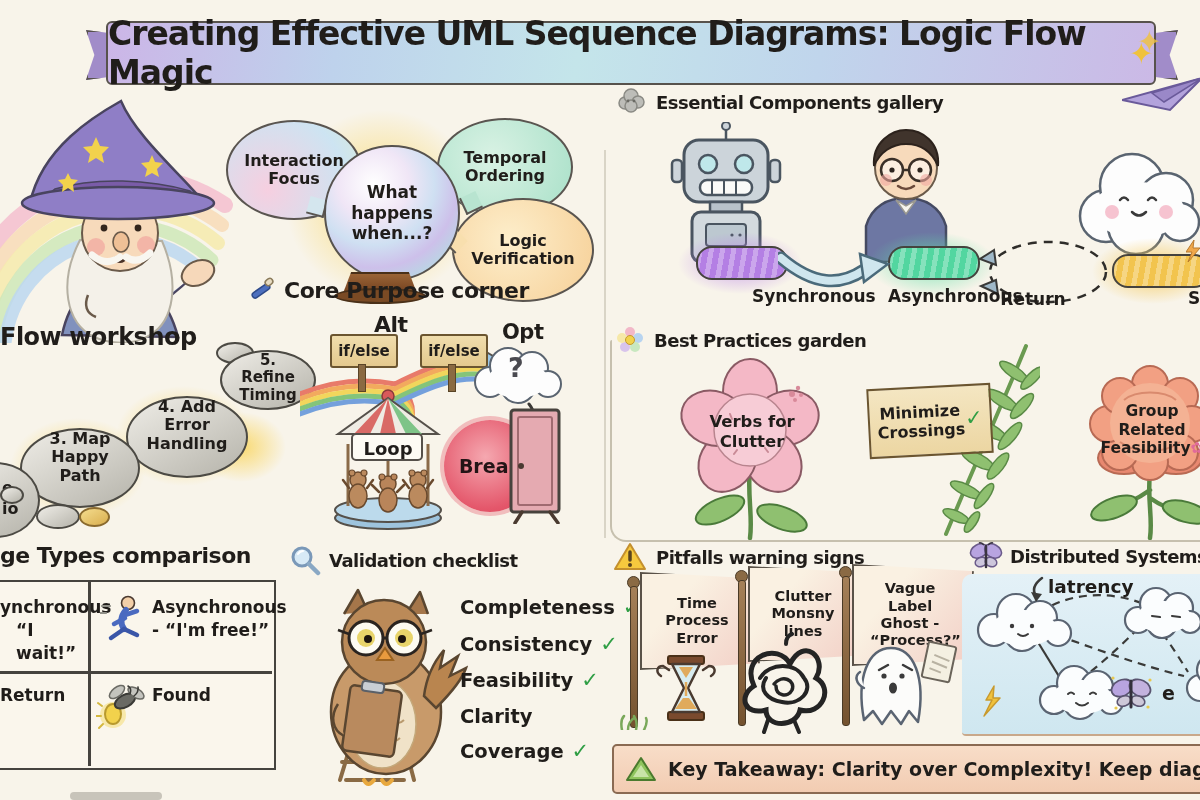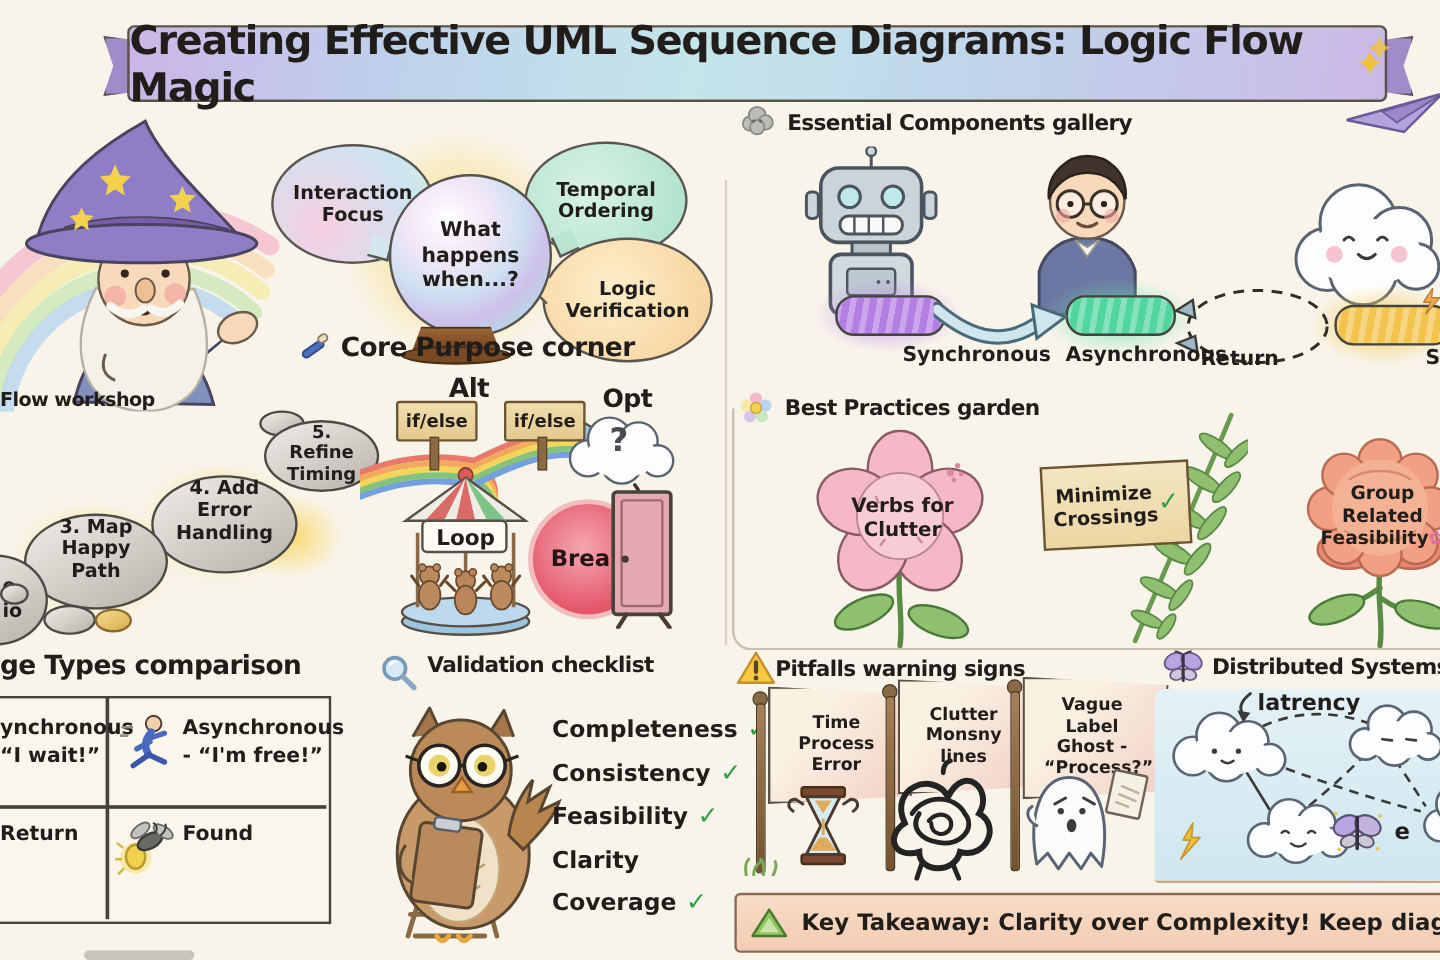--- a/index.html
+++ b/index.html
@@ -102,21 +102,21 @@
 
 <div class="abs" style="left:248px;top:276px;display:flex;align-items:center">
   <svg width="28" height="28" viewBox="0 0 28 28">
     <rect x="3" y="12" width="20" height="6" rx="3" transform="rotate(-35 13 15)" fill="#4d6fbe" stroke="#2e4a8a" stroke-width="1.5"></rect>
     <rect x="17" y="3" width="8" height="6" rx="3" transform="rotate(-35 21 6)" fill="#e8dcc2" stroke="#8a7a5a" stroke-width="1.5"></rect>
   </svg>
   <span class="hd" style="margin-left:8px;font-size:22px">Core Purpose corner</span>
 </div>
 
 
-<div class="abs hd" style="left:0;top:323px;font-size:16px">Flow workshop</div>
+<div class="abs hd" style="left:0;top:323px;font-size:24px">Flow workshop</div>
 
 <div class="abs burst" style="left:116px;top:386px;width:136px;height:100px"></div>
 <div class="abs burst" style="left:10px;top:418px;width:136px;height:100px"></div>
 <div class="abs burst" style="left:196px;top:412px;width:90px;height:70px"></div>
 
 <div class="abs stone" style="left:220px;top:350px;width:92px;height:56px;font-size:15px">
   <span style="width:70px">5. Refine Timing</span>
 </div>
 <div class="abs stone" style="left:126px;top:396px;width:118px;height:78px">
   <span style="width:92px">4. Add Error Handling</span>
@@ -419,21 +419,21 @@
 </div>
 
 
 <div class="abs hd" style="left:0;top:543px;font-size:22px">ge Types comparison</div>
 <div class="abs" style="left:-64px;top:580px;width:336px;height:186px;border:2.5px solid #45433e;background:#faf6ec"></div>
 <div class="abs" style="left:88px;top:580px;width:2.5px;height:186px;background:#45433e"></div>
 <div class="abs" style="left:-64px;top:671px;width:336px;height:2.5px;background:#45433e"></div>
 
 <div class="abs cell" style="left:0;top:596px;width:86px">
   <div>ynchronous</div>
-  <div style="padding-left:0">“I wait!”</div>
+  <div style="padding-left:16px">“I wait!”</div>
 </div>
 <svg class="abs" style="left:100px;top:594px" width="44" height="50" viewBox="0 0 44 50">
   <path d="M2,12 h8 M0,19 h6" stroke="#909088" stroke-width="2.2" stroke-linecap="round"></path>
   <circle cx="28" cy="9" r="6.5" fill="#f2cfa8" stroke="#4a3a30" stroke-width="1.6"></circle>
   <path d="M26,16 C20,23 20,29 24,35" stroke="#4a6ac0" stroke-width="6" fill="none" stroke-linecap="round"></path>
   <path d="M25,21 L37,17 M25,24 L14,30" stroke="#4a6ac0" stroke-width="4.5" fill="none" stroke-linecap="round"></path>
   <path d="M24,35 L37,41 M24,35 L11,44" stroke="#3a56a8" stroke-width="4.5" fill="none" stroke-linecap="round"></path>
 </svg>
 <div class="abs cell" style="left:152px;top:596px;width:130px">
   <div>Asynchronous</div>
@@ -449,21 +449,21 @@
   <ellipse cx="21" cy="8" rx="9" ry="4.5" fill="#c4c4be" stroke="#6a6a64" stroke-width="1.5" transform="rotate(-38 21 8)"></ellipse>
   <ellipse cx="40" cy="9" rx="9" ry="4.5" fill="#c4c4be" stroke="#6a6a64" stroke-width="1.5" transform="rotate(32 40 9)"></ellipse>
   <path d="M34,10 q2,-6 -2,-8 M38,12 q5,-4 4,-9" stroke="#3a3a36" stroke-width="1.6" fill="none" stroke-linecap="round"></path>
   <path d="M6,22 l-4,-3 M5,32 l-5,0 M7,40 l-4,4" stroke="#d4b83e" stroke-width="2" stroke-linecap="round"></path>
 </svg>
 <div class="abs cell" style="left:152px;top:684px;width:140px">
   <div>Found</div>
 </div>
 
 
-<div class="abs" style="left:316px;top:544px;display:flex;">
+<div class="abs" style="left:289px;top:544px;display:flex;align-items:center">
   <svg width="32" height="32" viewBox="0 0 32 32">
     <circle cx="13" cy="13" r="9" fill="#d8eaf6" stroke="#7a98b8" stroke-width="3"></circle>
     <line x1="20" y1="20" x2="29" y2="29" stroke="#8aa8c4" stroke-width="4.5" stroke-linecap="round"></line>
     <path d="M9,10 q2,-3 5,-3" stroke="#fff" stroke-width="2" fill="none" stroke-linecap="round"></path>
   </svg>
   <span class="hd" style="margin-left:8px">Validation checklist</span>
 </div>
 
 <svg class="abs" style="left:294px;top:584px" width="186" height="214" viewBox="0 0 186 214">
   <path d="M60,150 l-14,46 M108,150 l12,46 M48,178 l64,0 M52,196 l58,0" stroke="#8a6a44" stroke-width="4" stroke-linecap="round"></path>
@@ -505,21 +505,21 @@
   <span>Coverage</span><span class="chk">✓</span>
 </div>
 
 
 <div class="abs" style="left:614px;top:542px;display:flex;align-items:center">
   <svg width="32" height="30" viewBox="0 0 32 30">
     <polygon points="16,2 31,27 1,27" fill="#f6c93e" stroke="#c4902e" stroke-width="2" stroke-linejoin="round"></polygon>
     <line x1="16" y1="10" x2="16" y2="18" stroke="#5a4420" stroke-width="3.5" stroke-linecap="round"></line>
     <circle cx="16" cy="23" r="2" fill="#5a4420"></circle>
   </svg>
-  <span class="hd" style="">Pitfalls warning signs</span>
+  <span class="hd" style="margin-left:10px">Pitfalls warning signs</span>
 </div>
 
 <div class="abs knob" style="left:627px;top:576px"></div>
 <div class="abs pole" style="left:630px;top:586px;height:140px"></div>
 <div class="abs flag" style="left:640px;top:572px;width:98px;height:82px">
   <span style="width:72px">Time Process Error</span>
 </div>
 <svg class="abs" style="left:655px;top:646px" width="62" height="80" viewBox="0 0 62 80">
   <path d="M6,30 C0,26 2,20 8,20 L14,24 M56,30 C62,26 60,20 54,20 L48,24" stroke="#4a3a30" stroke-width="2.5" fill="none" stroke-linecap="round"></path>
   <rect x="13" y="10" width="36" height="8" rx="2" fill="#7a4a2e" stroke="#4a3018" stroke-width="2"></rect>

